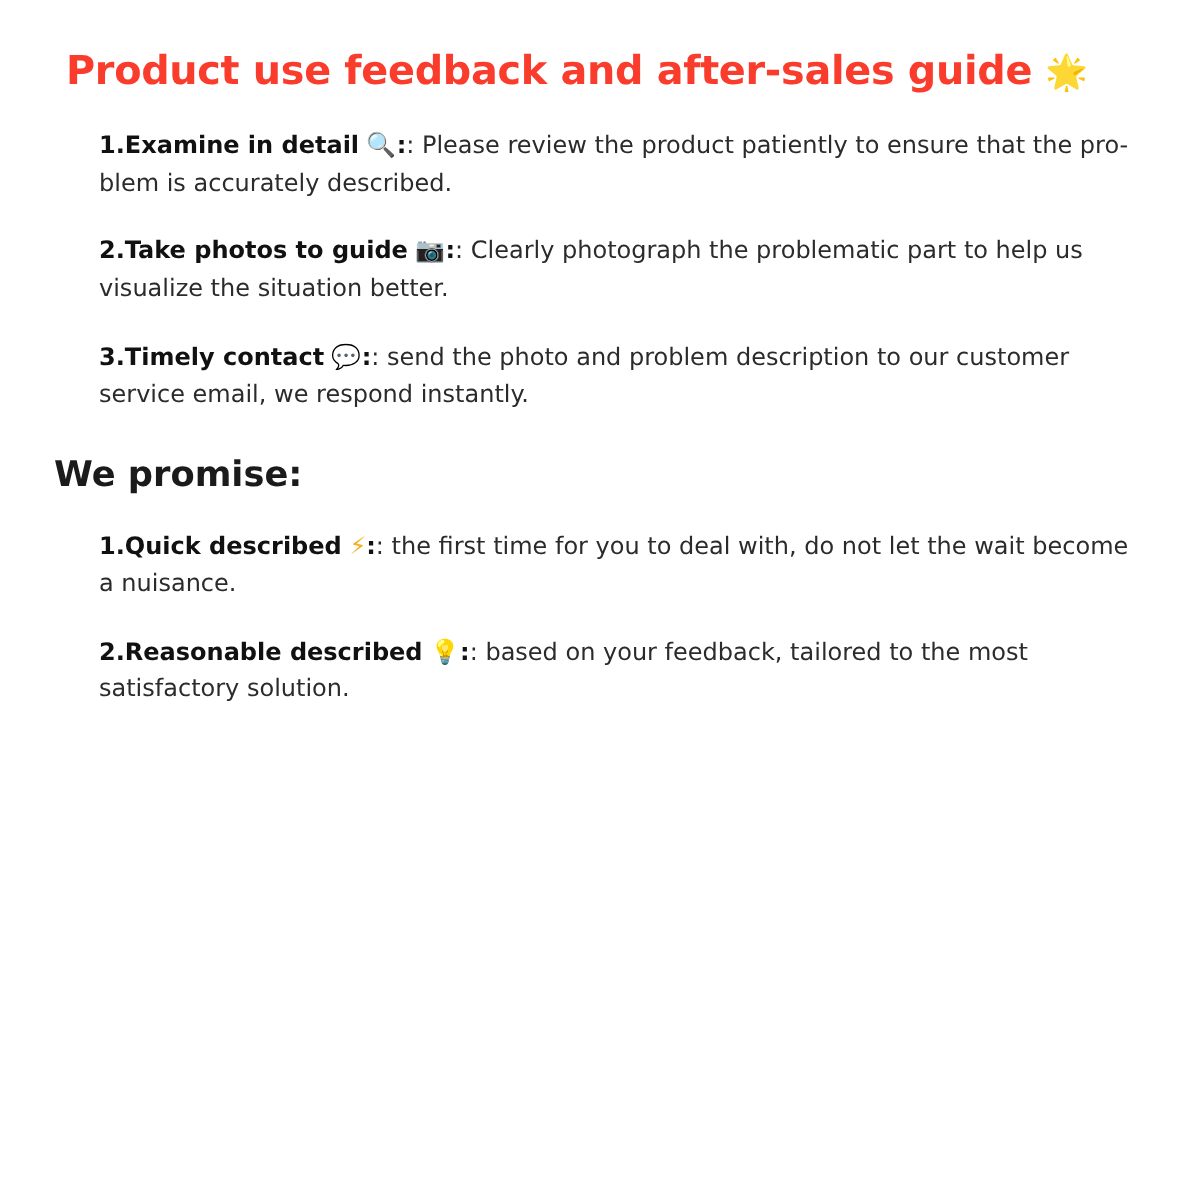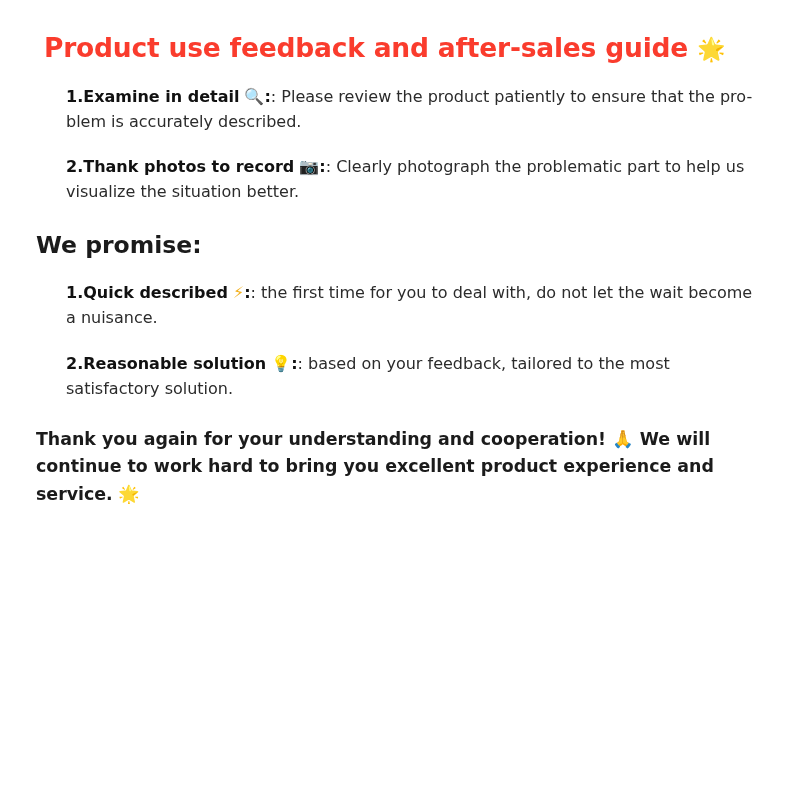--- a/index.html
+++ b/index.html
@@ -83,43 +83,41 @@
 
 
   <div class="steps">
 
     <div class="step">
       <b><span>1.</span><span>Examine in detail</span></b>
       <span class="emoji mag">🔍</span><b><span>:</span></b><span>: Please review the product patiently to ensure that the pro-blem is accurately described.</span>
     </div>
 
     <div class="step">
-      <b><span>2.</span><span>Thank photos to record</span></b>
+      <b><span>2.</span><span>Take photos to guide</span></b>
       <span class="emoji cam">📷</span><b><span>:</span></b><span>: Clearly photograph the problematic part to help us visualize the situation better.</span>
     </div>
 
+    <div class="step">
+      <b><span>3.</span><span>Timely contact</span></b>
+      <span class="emoji chat">💬</span><b><span>:</span></b><span>: send the photo and problem description to our customer service email, we respond instantly.</span>
+    </div>
 
   </div>
 
   <div class="section-heading">We promise:</div>
 
   <div class="steps">
 
     <div class="step">
       <b><span>1.</span><span>Quick described</span></b>
       <span class="emoji bolt">⚡</span><b><span>:</span></b><span>: the first time for you to deal with, do not let the wait become a nuisance.</span>
     </div>
 
     <div class="step">
-      <b><span>2.</span><span>Reasonable solution</span></b>
+      <b><span>2.</span><span>Reasonable described</span></b>
       <span class="emoji bulb">💡</span><b><span>:</span></b><span>: based on your feedback, tailored to the most satisfactory solution.</span>
     </div>
 
   </div>
 
-  <div class="closing">
-    <span>Thank you again for your understanding and cooperation!</span>
-    <span class="emoji pray">🙏</span>
-    <span>We will continue to work hard to bring you excellent product experience and service.</span>
-    <span class="emoji sun">🌟</span>
-  </div>
 
 </div>
 
 </body></html>

